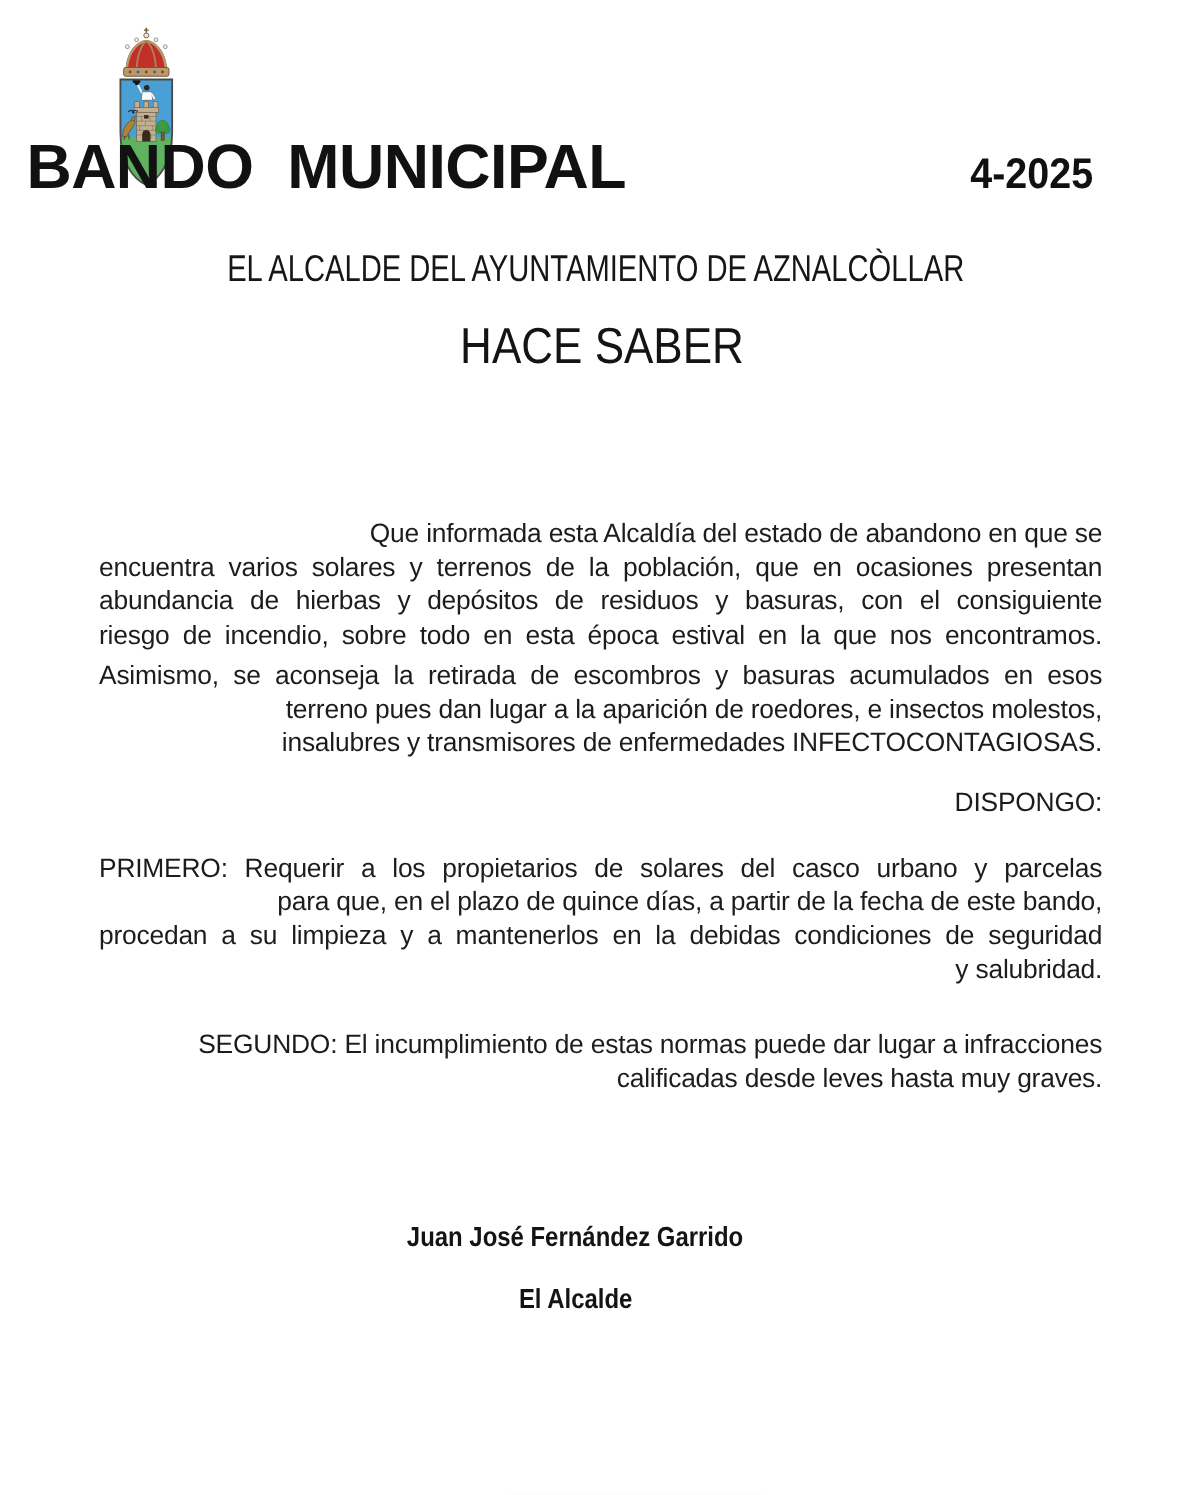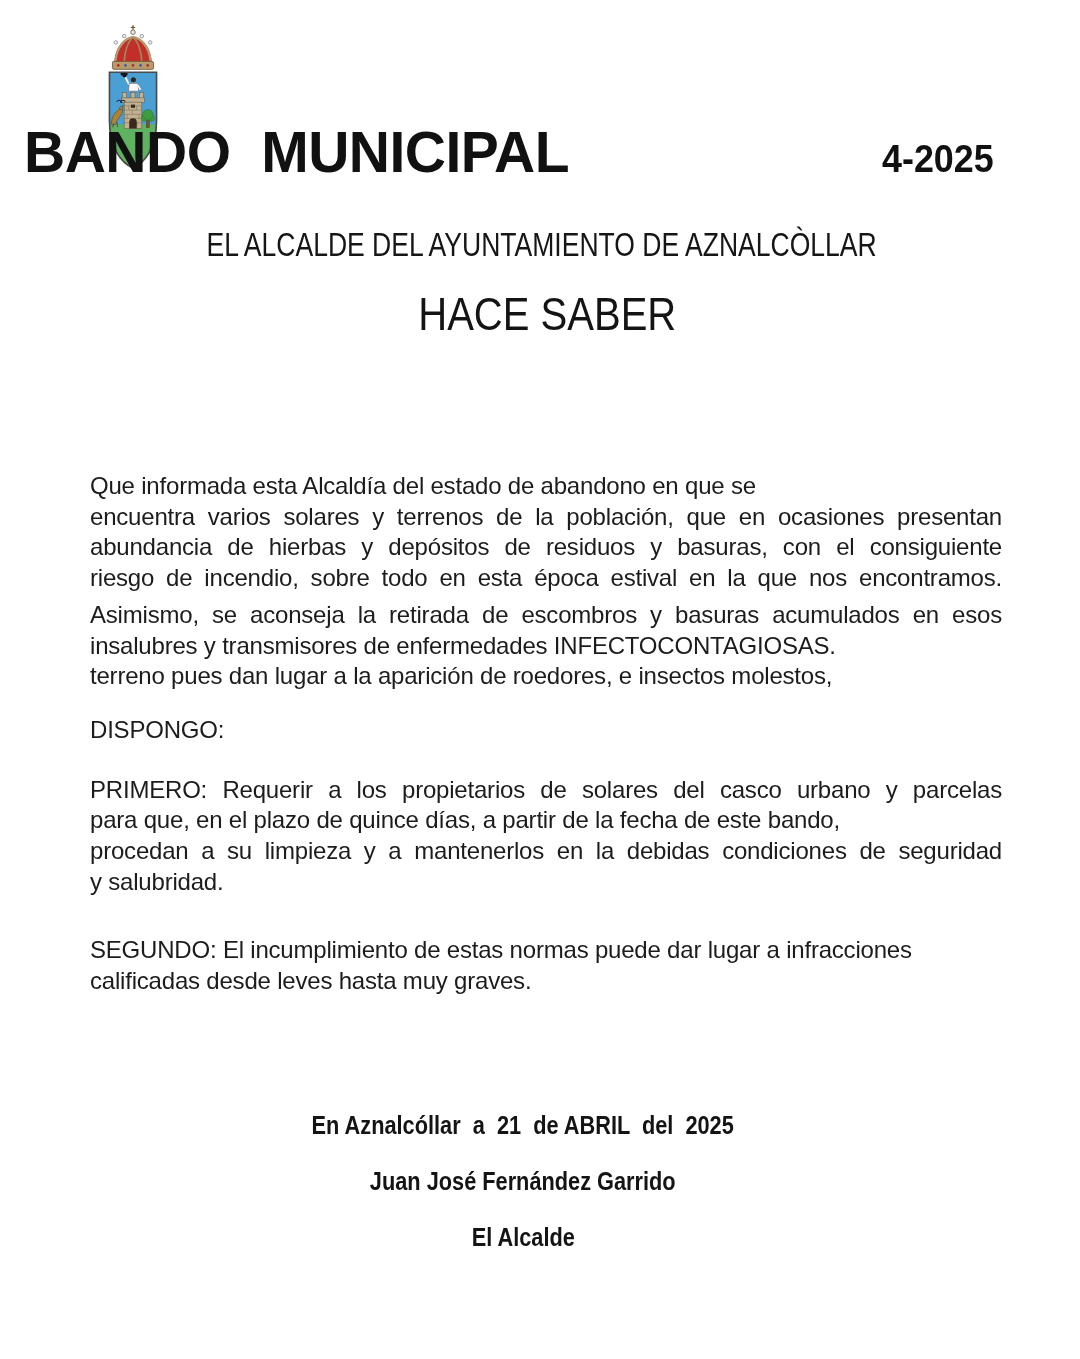--- a/index.html
+++ b/index.html
@@ -38,21 +38,21 @@
     font-size:46px;line-height:52px;font-weight:400;color:#141414;
     transform:scaleX(.87);transform-origin:center;white-space:pre;
   }
   
   .doc-body{
     position:absolute;left:90px;top:471px;width:912px;
     font-size:24px;line-height:30.7px;color:#1c1c1c;
     letter-spacing:-0.2px;
   }
   .para{margin:0;}
-  .para .line{white-space:nowrap;}
+  .para .line{white-space:nowrap;text-align:right;}
   .para .line.fill{
     white-space:normal;
     text-align:justify;
     text-align-last:justify;
   }
   .m-p1{margin-bottom:6px;}
   .m-p2{margin-bottom:23px;}
   .m-p3{margin-bottom:29px;}
   .m-p4{margin-bottom:38px;}
   
@@ -176,22 +176,22 @@
 
     <div class="para m-p1">
       <div class="line">Que informada esta Alcaldía del estado de abandono en que se</div>
       <div class="line fill">encuentra varios solares y terrenos de la población, que en ocasiones presentan</div>
       <div class="line fill">abundancia de hierbas y depósitos de residuos y basuras, con el consiguiente</div>
       <div class="line fill">riesgo de incendio, sobre todo en esta época estival en la que nos encontramos.</div>
     </div>
 
     <div class="para m-p2">
       <div class="line fill">Asimismo, se aconseja la retirada de escombros y basuras acumulados en esos</div>
+      <div class="line">terreno pues dan lugar a la aparición de roedores, e insectos molestos,</div>
       <div class="line">insalubres y transmisores de enfermedades INFECTOCONTAGIOSAS.</div>
-      <div class="line">terreno pues dan lugar a la aparición de roedores, e insectos molestos,</div>
     </div>
 
     <div class="para m-p3">
       <div class="line">DISPONGO:</div>
     </div>
 
     <div class="para m-p4">
       <div class="line fill">PRIMERO: Requerir a los propietarios de solares del casco urbano y parcelas</div>
       <div class="line">para que, en el plazo de quince días, a partir de la fecha de este bando,</div>
       <div class="line fill">procedan a su limpieza y a mantenerlos en la debidas condiciones de seguridad</div>
@@ -200,23 +200,20 @@
 
     <div class="para">
       <div class="line">SEGUNDO: El incumplimiento de estas normas puede dar lugar a infracciones</div>
       <div class="line">calificadas desde leves hasta muy graves.</div>
     </div>
 
   </div>
 
   <div class="doc-footer">
     <div class="f-line">
-      <span>En Aznalcóllar  a  21  de ABRIL  del  2025</span>
-    </div>
-    <div class="f-line">
       <span>Juan José Fernández Garrido</span>
     </div>
     <div class="f-line">
       <span>El Alcalde</span>
     </div>
   </div>
 
 </div>
 
 </body></html>

